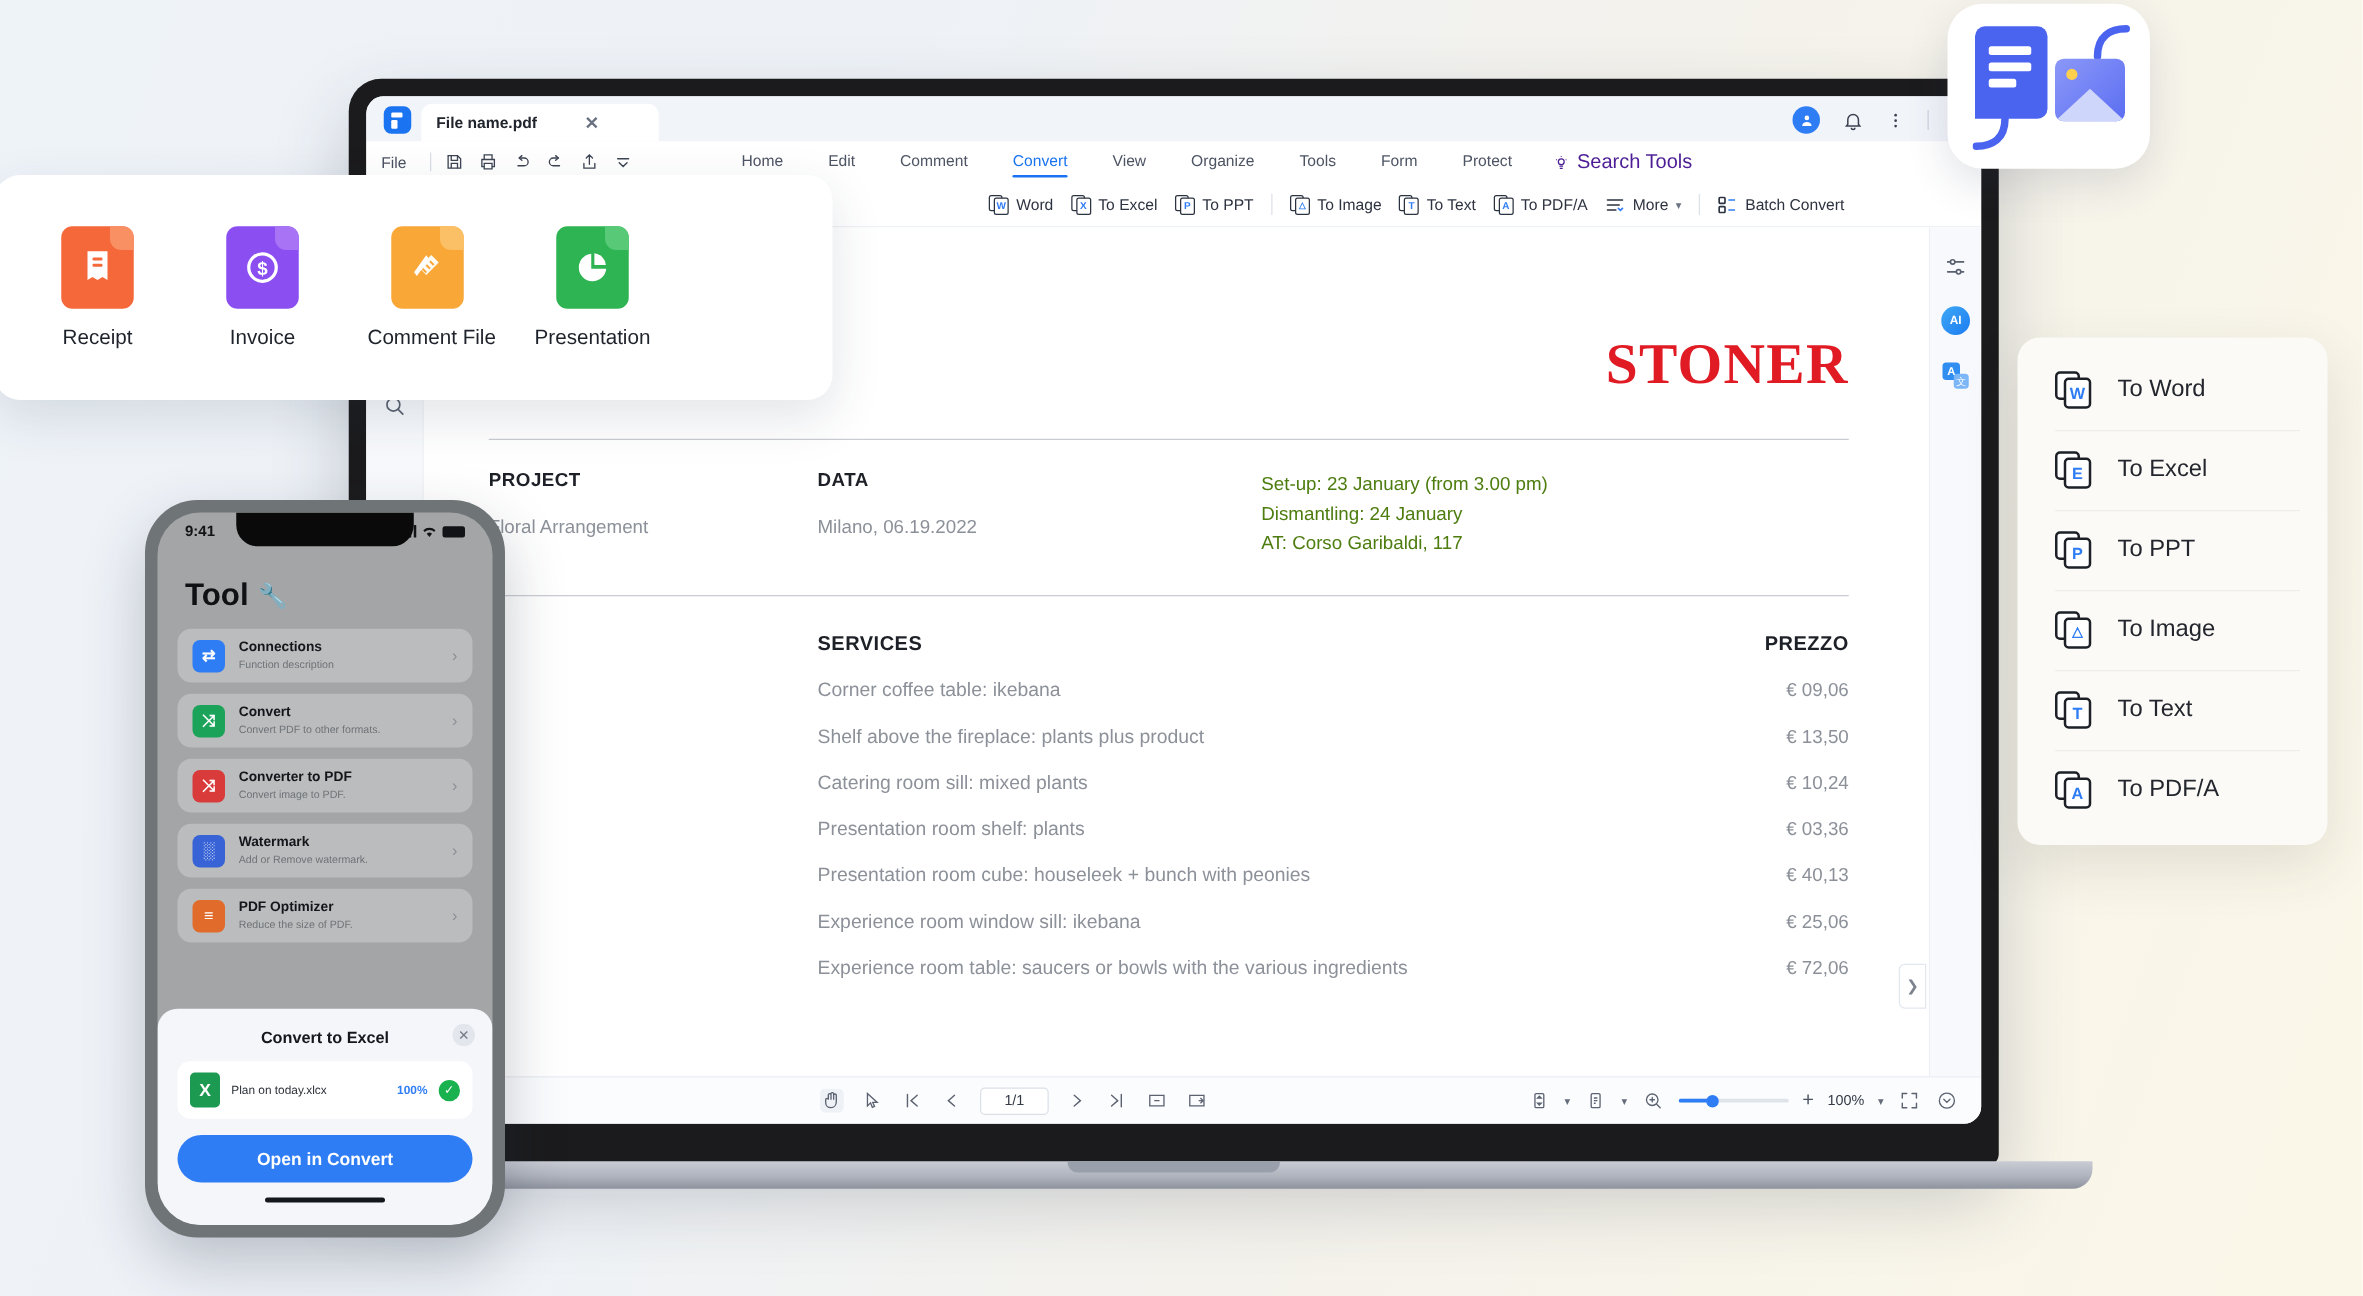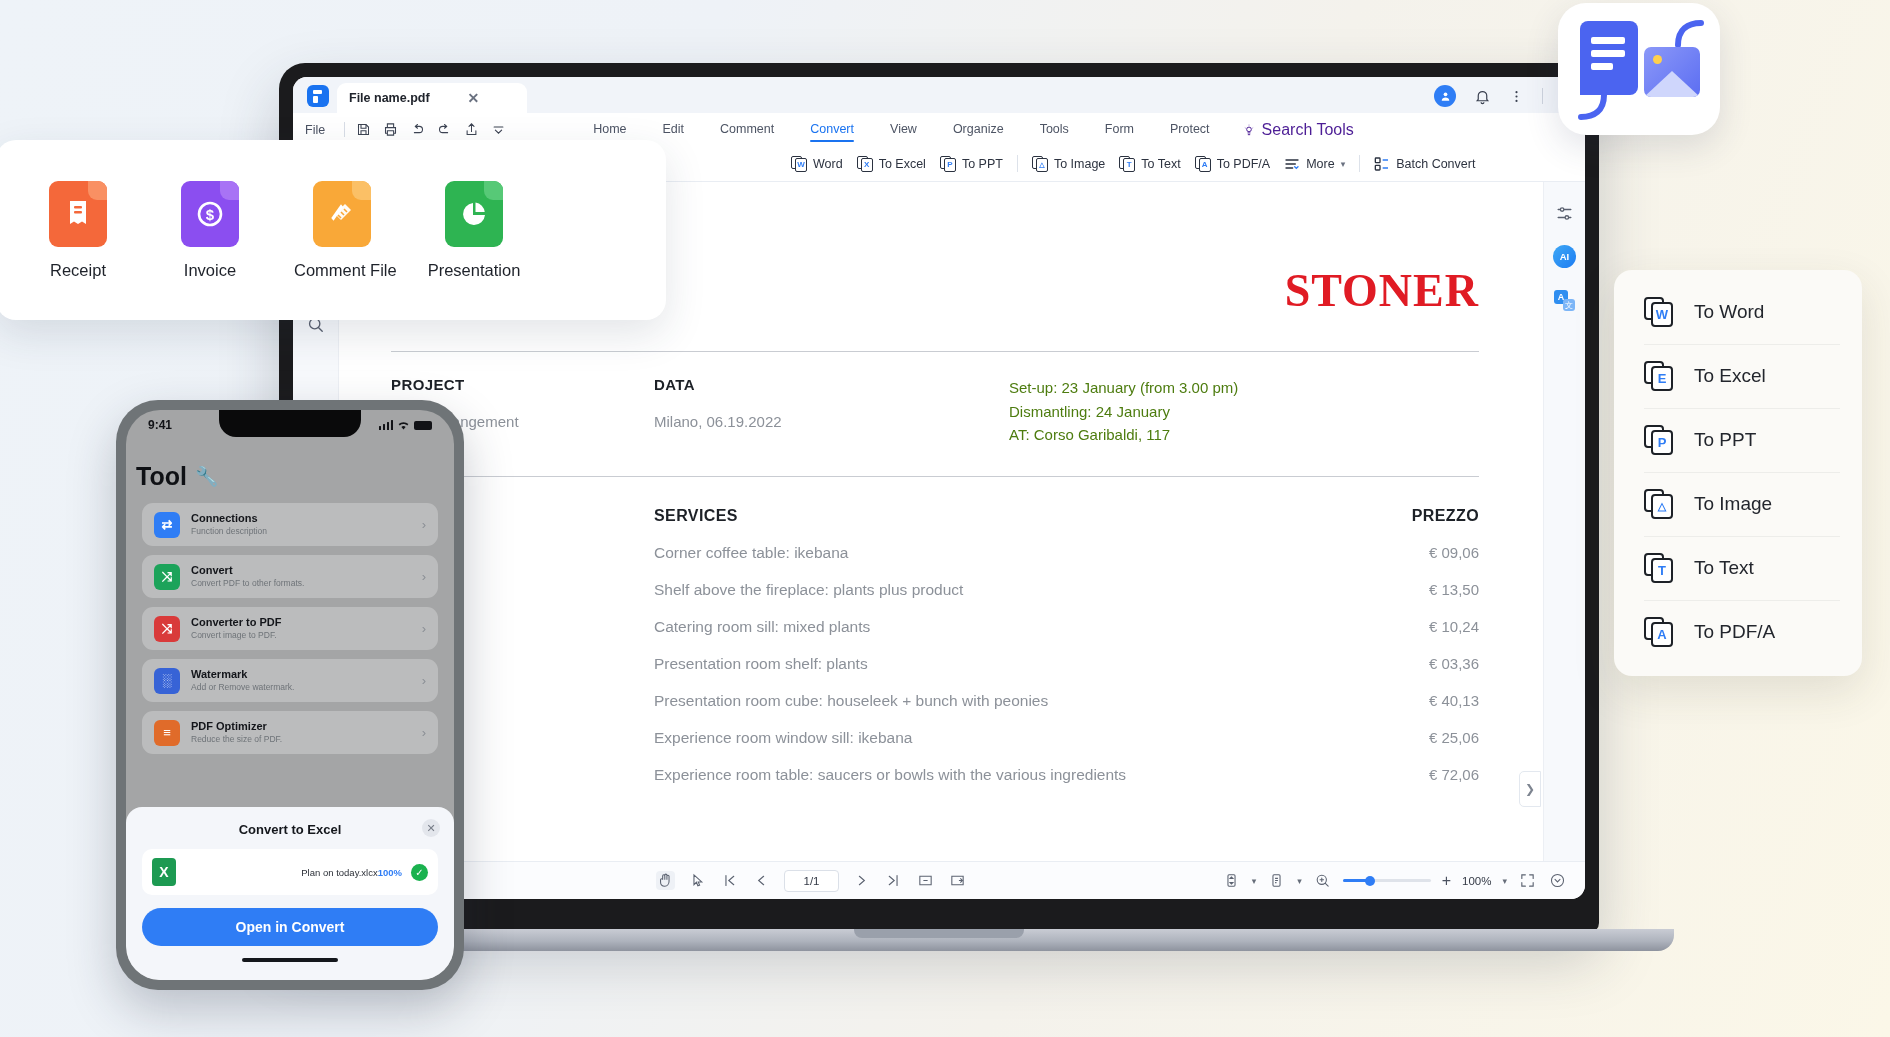--- a/index.html
+++ b/index.html
@@ -178,41 +178,41 @@
   .cmico .sheet {
     position: absolute; right: 1px; bottom: 0; width: 22px; height: 25px;
     border: 2px solid #1d2127; border-radius: 4px; background: #fff;
     display: flex; align-items: center; justify-content: center;
     font-size: 13px; font-weight: bold; color: #2f7df5; line-height: 1;
   }
   .cmico .back { position: absolute; left: 0; top: 0; width: 20px; height: 23px; border: 2px solid #1d2127; border-radius: 4px; background:#fff;}
 
   
   .phone {
-    position: absolute; left: 116px; top: 400px; width: 348px; height: 590px;
+    position: absolute; left: 116px; top: 400px; width: 288px; height: 590px;
     background: #6f7477; border-radius: 42px; padding: 10px; z-index: 50;
     box-shadow: 0 20px 48px rgba(35,45,65,.25);
   }
   .phone-screen {
     width: 100%; height: 100%; border-radius: 34px; overflow: hidden;
     background: #a4a5a6; position: relative; display: flex; flex-direction: column;
   }
   .phone-notch {
     position: absolute; left: 50%; transform: translateX(-50%); top: 0;
     width: 142px; height: 27px; background: #0a0a0b; border-radius: 0 0 17px 17px; z-index: 5;
   }
   .phone-status {
     height: 30px; display: flex; align-items: center; justify-content: space-between;
     padding: 0 22px; font-size: 12px; font-weight: bold; color: #121317;
   }
   .ph-right { display: flex; align-items: center; gap: 4px; }
   .bars { display: flex; align-items: flex-end; gap: 1.5px; height: 10px; }
   .bars i { width: 2.5px; background: #121317; border-radius: .5px; display: block; }
   .batt { width: 18px; height: 9px; border-radius: 2px; background: #121317; }
-  .ph-title { font-size: 25px; font-weight: bold; color: #0f1115; padding: 22px 0 0 10px; display:flex; align-items:center; gap:8px;}
+  .ph-title { font-size: 25px; font-weight: bold; color: #0f1115; padding: 22px 0 0 22px; display:flex; align-items:center; gap:8px;}
   .ph-list { padding: 12px 16px 0 16px; display: flex; flex-direction: column; gap: 9px; }
   .ph-row {
     background: rgba(255,255,255,.26); border-radius: 11px; height: 43px;
     display: flex; align-items: center; padding: 0 12px; gap: 11px;
   }
   .ph-ico { width: 26px; height: 26px; border-radius: 6px; flex: 0 0 26px; display:flex;align-items:center;justify-content:center;color:#fff;font-size:13px;font-weight:bold;}
   .ph-txt { flex: 1; }
   .ph-t1 { font-size: 11px; font-weight: bold; color: #13151a; line-height: 1.25; }
   .ph-t2 { font-size: 8.5px; color: #6e7378; line-height: 1.3; }
   .ph-chev { color: #8a8f95; font-size: 13px; }
@@ -224,21 +224,21 @@
   .ph-close {
     position: absolute; right: 14px; top: 12px; width: 18px; height: 18px; border-radius: 50%;
     background: #e3e6ec; color: #777d88; font-size: 11px; display: flex; align-items: center; justify-content: center;
   }
   .ph-file {
     background: #fff; border-radius: 10px; margin-top: 12px; padding: 9px 10px;
     display: flex; align-items: center; gap: 9px;
   }
   .xls { width: 24px; height: 28px; background: #1d9a52; border-radius: 4px; color:#fff; font-size:14px; font-weight:bold; display:flex;align-items:center;justify-content:center; flex:0 0 24px;}
   .ph-file-mid { flex: 1; }
-  .ph-file-top { display: flex; justify-content: flex-end; font-size: 9.5px; }
+  .ph-file-top { display: flex; justify-content: space-between; font-size: 9.5px; }
   .ph-fname { color: #2c3038; }
   .ph-pct { color: #2f7df5; font-weight: bold; }
   .ph-bar { height: 2.5px; background: #2f7df5; border-radius: 2px; margin-top: 4px; }
   .ph-ok { width: 17px; height: 17px; border-radius: 50%; background: #1ab24f; color:#fff; font-size:10px; display:flex;align-items:center;justify-content:center; flex:0 0 17px;}
   .ph-cta {
     background: #2f7df5; color: #fff; border-radius: 22px; height: 38px; margin-top: 13px;
     display: flex; align-items: center; justify-content: center; font-size: 14px; font-weight: bold;
   }
   .ph-home { width: 96px; height: 4px; border-radius: 3px; background: #14171c; margin: 12px auto 0 auto; }
 

